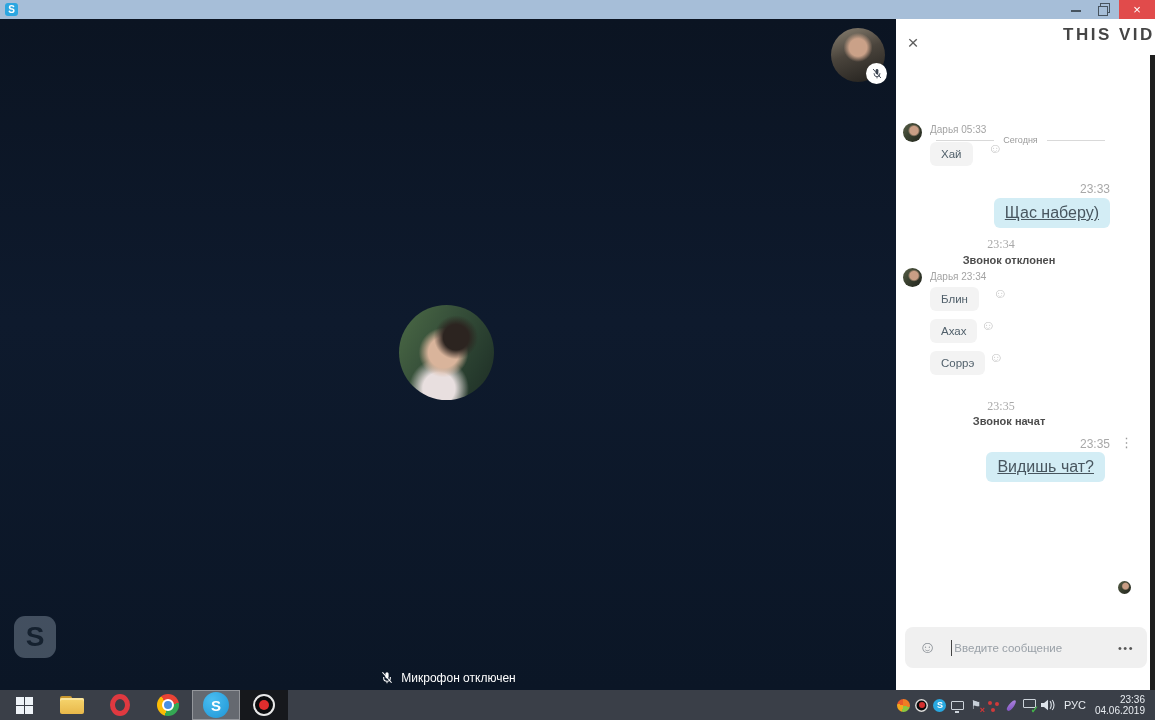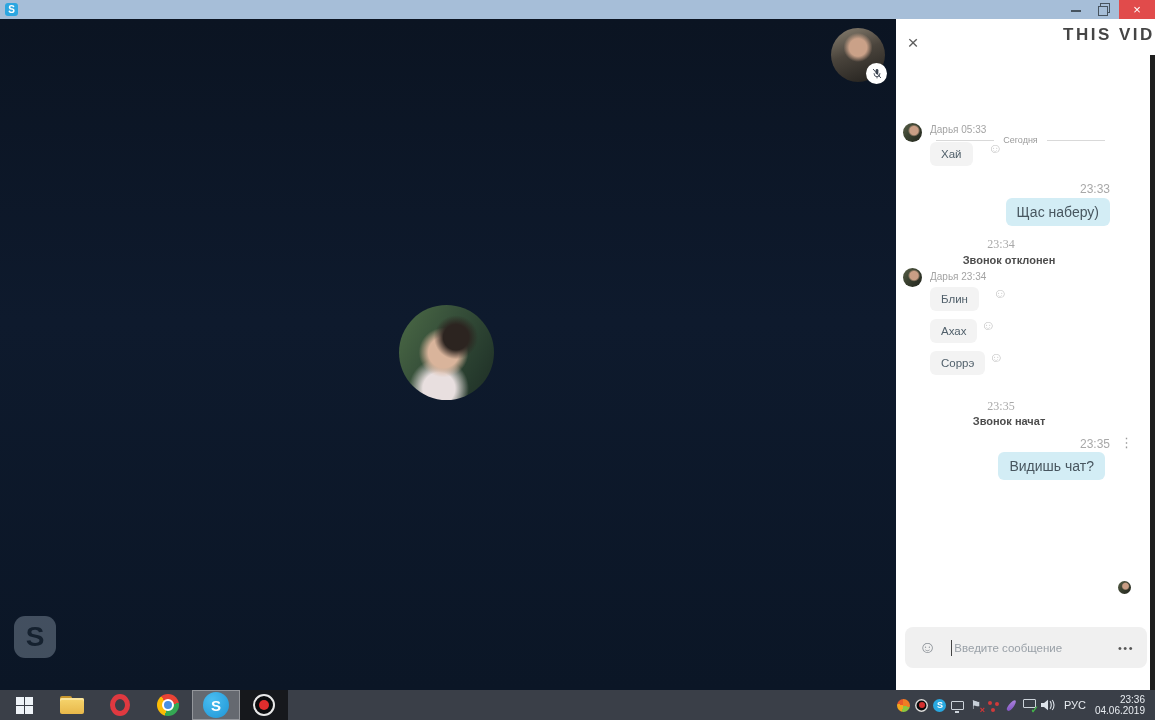--- a/index.html
+++ b/index.html
@@ -51,21 +51,21 @@
   .divider span { font-size:9px; color:#9a9a9a; }
 
   .avatar { position:absolute; width:19px; height:19px; border-radius:50%;
     background:radial-gradient(circle at 58% 40%, #c99e85 0 26%, rgba(0,0,0,0) 38%),
                linear-gradient(130deg,#5a6149 0%, #39402f 45%, #23251e 100%); }
   .avatar.read { width:13px; height:13px; }
   .msg-header { position:absolute; font-size:10px; color:#a3a3a3; }
   .bubble-in { position:absolute; background:#f3f3f3; border-radius:6px; padding:6px 11px;
     font-size:11.5px; color:#51606b; white-space:nowrap; }
   .bubble-out { position:absolute; background:#d3edf5; border-radius:6px; padding:6px 11px;
-    font-size:14px; color:#48565f; white-space:nowrap; }
+    font-size:16px; color:#48565f; white-space:nowrap;text-decoration:underline; }
   .bubble-out.big { white-space:normal; width:190px; line-height:18px; padding:6px 10px; }
   .react { position:absolute; background:none; border:none; color:#c2c2c2; font-size:14px; line-height:14px; }
   .msg-time { position:absolute; font-size:12px; color:#a8a8a8; }
   .t-right { right:45px; }
   .t-center { left:0; right:49px; text-align:center;font-family:Liberation Serif, serif; }
   .sys { position:absolute; left:16px; right:49px; text-align:center; font-size:11px; font-weight:700; color:#4c4c4c; }
   .kebab { position:absolute; background:none; border:none; color:#9a9a9a; font-size:13px; line-height:13px; }
 
   .composer { position:absolute; left:9px; top:608px; width:242px; height:41px; background:#f0f0f0;
     border-radius:8px; display:flex; align-items:center; }
@@ -149,20 +149,29 @@
         <svg width="12" height="13" viewBox="0 0 16 17">
           <rect x="6.2" y="2.5" width="3.6" height="7" rx="1.8" fill="#3c4450"></rect>
           <path d="M4.2 8v1a3.8 3.8 0 0 0 7.6 0V8" fill="none" stroke="#3c4450" stroke-width="1.2"></path>
           <line x1="8" y1="13.2" x2="8" y2="15" stroke="#3c4450" stroke-width="1.2"></line>
           <line x1="2.8" y1="2.5" x2="13.2" y2="14.5" stroke="#3c4450" stroke-width="1.3"></line>
         </svg>
       </span>
     </div>
     <div class="peer-avatar"></div>
     <div class="skype-mark">S</div>
+    <div class="mic-status">
+      <svg width="14" height="15" viewBox="0 0 16 17">
+        <rect x="6.2" y="2.5" width="3.6" height="7" rx="1.8" fill="#ffffff"></rect>
+        <path d="M4.2 8v1a3.8 3.8 0 0 0 7.6 0V8" fill="none" stroke="#ffffff" stroke-width="1.2"></path>
+        <line x1="8" y1="13.2" x2="8" y2="15" stroke="#ffffff" stroke-width="1.2"></line>
+        <line x1="2.8" y1="2.5" x2="13.2" y2="14.5" stroke="#ffffff" stroke-width="1.3"></line>
+      </svg>
+      <span>Микрофон отключен</span>
+    </div>
   </div>
 
   <div class="chat">
     <button class="chat-close">×</button>
     <div class="vid-watermark">THIS VID</div>
 
     <div class="divider">
       <i></i>
       <span>Сегодня</span>
       <i></i>

